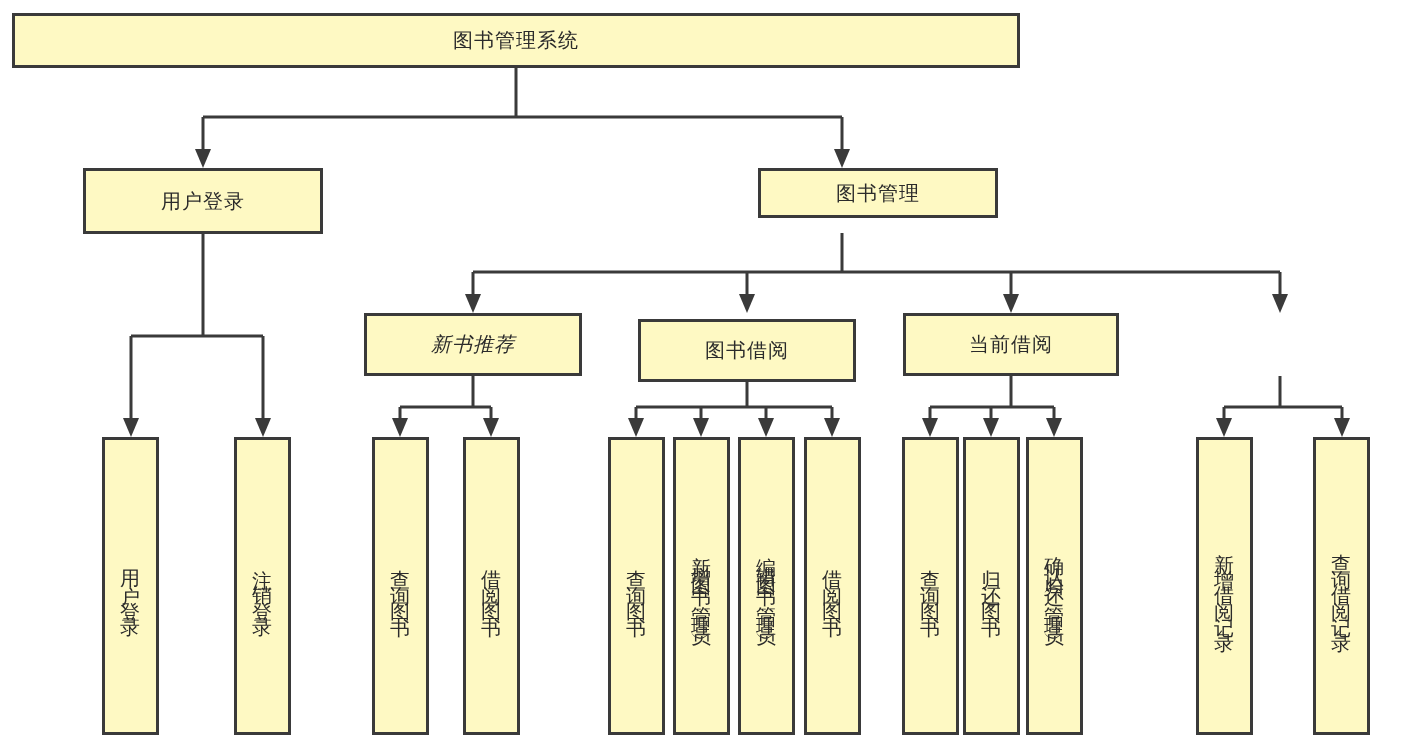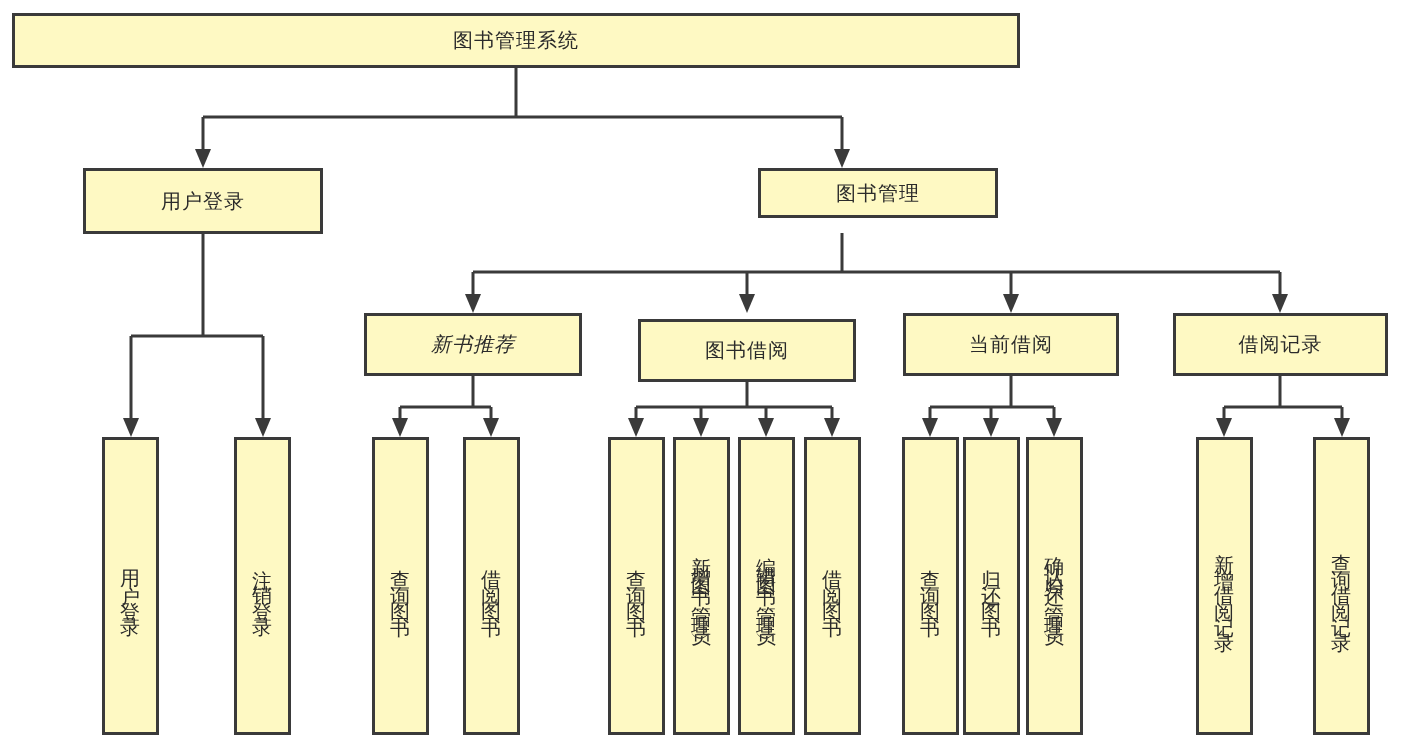--- a/index.html
+++ b/index.html
@@ -103,23 +103,20 @@
 
   <div class="box" style="left:364px; top:313px; width:218px; height:63px;font-style:italic;">
     <span>新书推荐</span>
   </div>
   <div class="box" style="left:638px; top:313px; width:218px; height:63px;margin-top:6px;">
     <span>图书借阅</span>
   </div>
   <div class="box" style="left:903px; top:313px; width:216px; height:63px;">
     <span>当前借阅</span>
   </div>
-  <div class="box" style="left:1173px; top:313px; width:215px; height:63px;">
-    <span>借阅记录</span>
-  </div>
 
   <div class="box leaf" style="left:102px;">
     <span class="vtext">用户登录</span>
   </div>
   <div class="box leaf" style="left:234px;">
     <span class="vtext">注销登录</span>
   </div>
 
   <div class="box leaf" style="left:372px;">
     <span class="vtext">查询图书</span>

